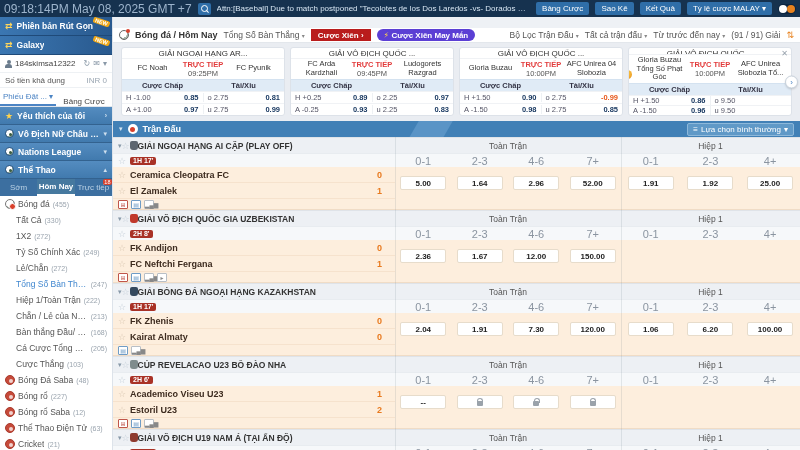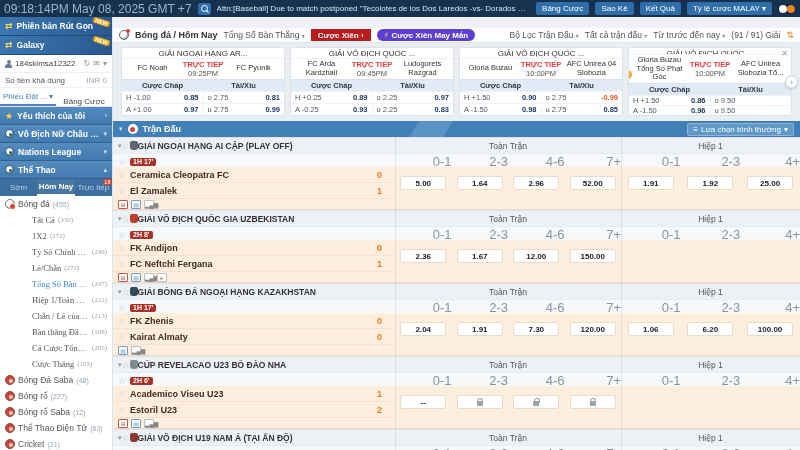--- a/index.html
+++ b/index.html
@@ -43,21 +43,21 @@
   .mini-ball:before { content:''; position:absolute; left:3px; top:3px; width:3px; height:3px; background:#3a5c42; border-radius:50%; }
   .star-ico { color:#ffd34d; font-size:9px; }
   #side-tabs { height:17px; background:#3c6fa0; display:flex; }
   .side-tab { flex:1; color:#b9d0e4; font-size:8px; display:flex; align-items:center; justify-content:center; position:relative; }
   .side-tab.active { color:#fff; font-weight:bold; border-bottom:2px solid #fff; background:#46799f; }
   .side-tab .bdg { position:absolute; top:0; right:0; background:#d8402c; color:#fff; font-size:5.5px; padding:0 1.5px; border-radius:2px; }
 
   #sidebar-list { background:#fff; }
   .s-item { height:16px; display:flex; align-items:center; gap:3px; padding:0 5px; font-size:8.5px; color:#555; }
   .s-item .cnt { font-size:7px; color:#9aa4ae; }
-  .s-item.sub { padding-left:32px;font-family:Liberation Serif, serif; }
+  .s-item.sub { padding-left:16px; }
   .s-item.sel { color:#3f86cf; }
   .sball { width:10px; height:10px; border-radius:50%; flex:0 0 auto; position:relative; }
   .sball.live-soccer { background:radial-gradient(circle at 35% 30%,#fff 55%,#b9c4bb 56%); border:1px solid #777; }
   .sball.live-soccer:after { content:''; position:absolute; right:-2px; bottom:-2px; width:5px; height:5px; background:#d8402c; border-radius:50%; border:1px solid #fff; }
   .sball.redsport { background:#c64a3a; border:1px solid #a93a2c; }
   .sball.redsport:before { content:''; position:absolute; left:2.5px; top:2.5px; width:4px; height:4px; border-radius:50%; background:rgba(255,255,255,.75); }
 
   
   #main { position:absolute; left:113px; top:28px; width:687px; height:433px; background:#eef1f5; }
 
@@ -110,21 +110,21 @@
   .sec-title .chev { color:#8898a8; font-size:7px; }
   .sec-title .star { color:#c2ccd6; font-size:9px; }
   .lg-ico { width:8px; height:9px; border-radius:2px 2px 3px 3px; flex:0 0 auto; }
   .ghead { font-size:8.5px; color:#555; text-align:center; align-self:center; }
   .ghead.ft { grid-column:2 / span 4; }
   .ghead.h1 { grid-column:6 / span 3; }
   .sec-sub { height:14px; background:#f6f8fa; align-items:center; border-top:1px solid #e8ecf0; }
   .sub-left { grid-column:1; display:flex; align-items:center; gap:4px; padding:0 5px; }
   .sub-left .star { color:#c2ccd6; font-size:9px; }
   .live-badge { background:#a93226; color:#fff; font-size:7px; font-weight:bold; padding:0.5px 3px; border-radius:2px; white-space:nowrap; }
-  .colhead { font-size:13px; color:#8a94a0; text-align:right; }
+  .colhead { font-size:11px; color:#8a94a0; text-align:center; }
   .sec-body { position:relative; background:#fdeedd; }
   .team-row { height:16px; display:flex; align-items:center; gap:4px; padding:0 5px; width:282px; border-bottom:1px solid #f6e2cd; }
   .team-row .star { color:#d9c7b2; font-size:9px; }
   .team-name { font-size:9px; font-weight:bold; color:#3d2b1f; white-space:nowrap; overflow:hidden; }
   .team-score { margin-left:auto; font-size:9px; font-weight:bold; color:#e8791e; padding-right:8px; }
   .odds-layer { position:absolute; inset:0; align-items:center; justify-items:center; pointer-events:none; }
   .odds-layer .cell { pointer-events:auto; }
   .odds-box { min-width:46px; height:14px; background:#fff; border:1px solid #e7dccb; border-radius:2px; font-size:8px; font-weight:bold; color:#222; text-align:center; line-height:13px; padding:0 2px; }
   .lockbox { min-width:46px; height:14px; background:#fff; border:1px solid #e7dccb; border-radius:2px; display:flex; align-items:center; justify-content:center; }
   .lock { width:6px; height:5px; background:#9aa2aa; border-radius:1px; position:relative; margin-top:3px; }

